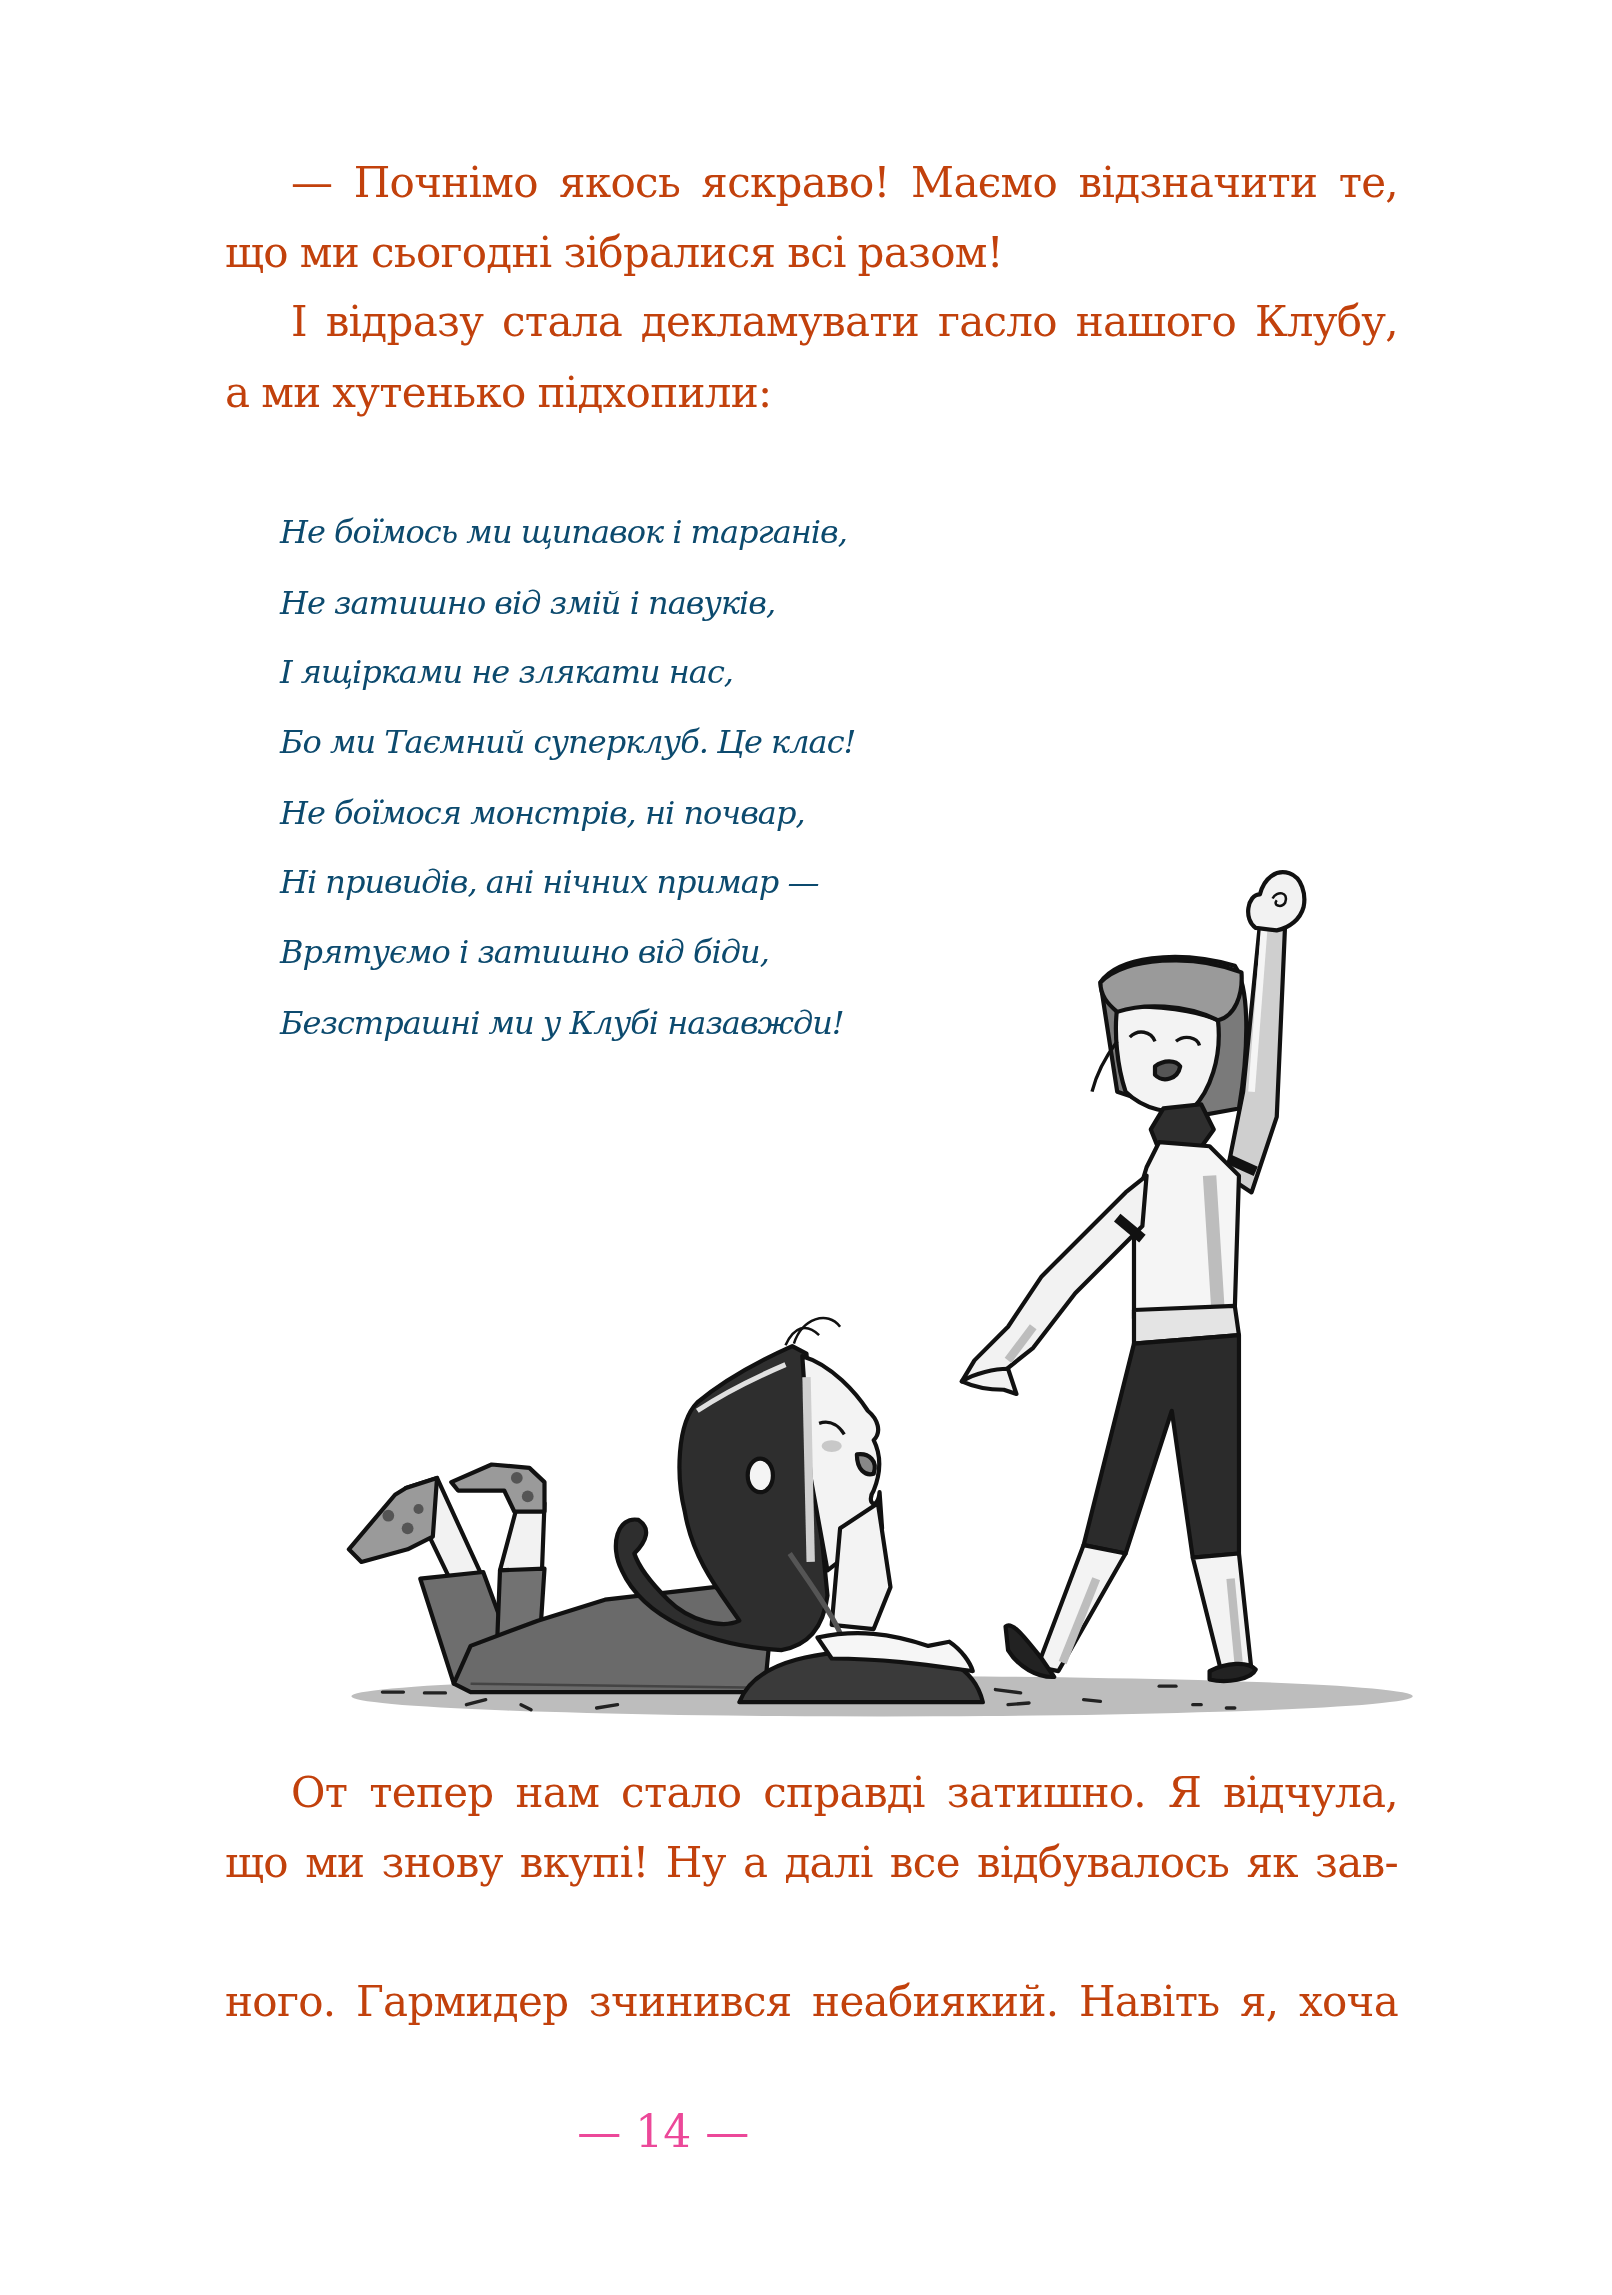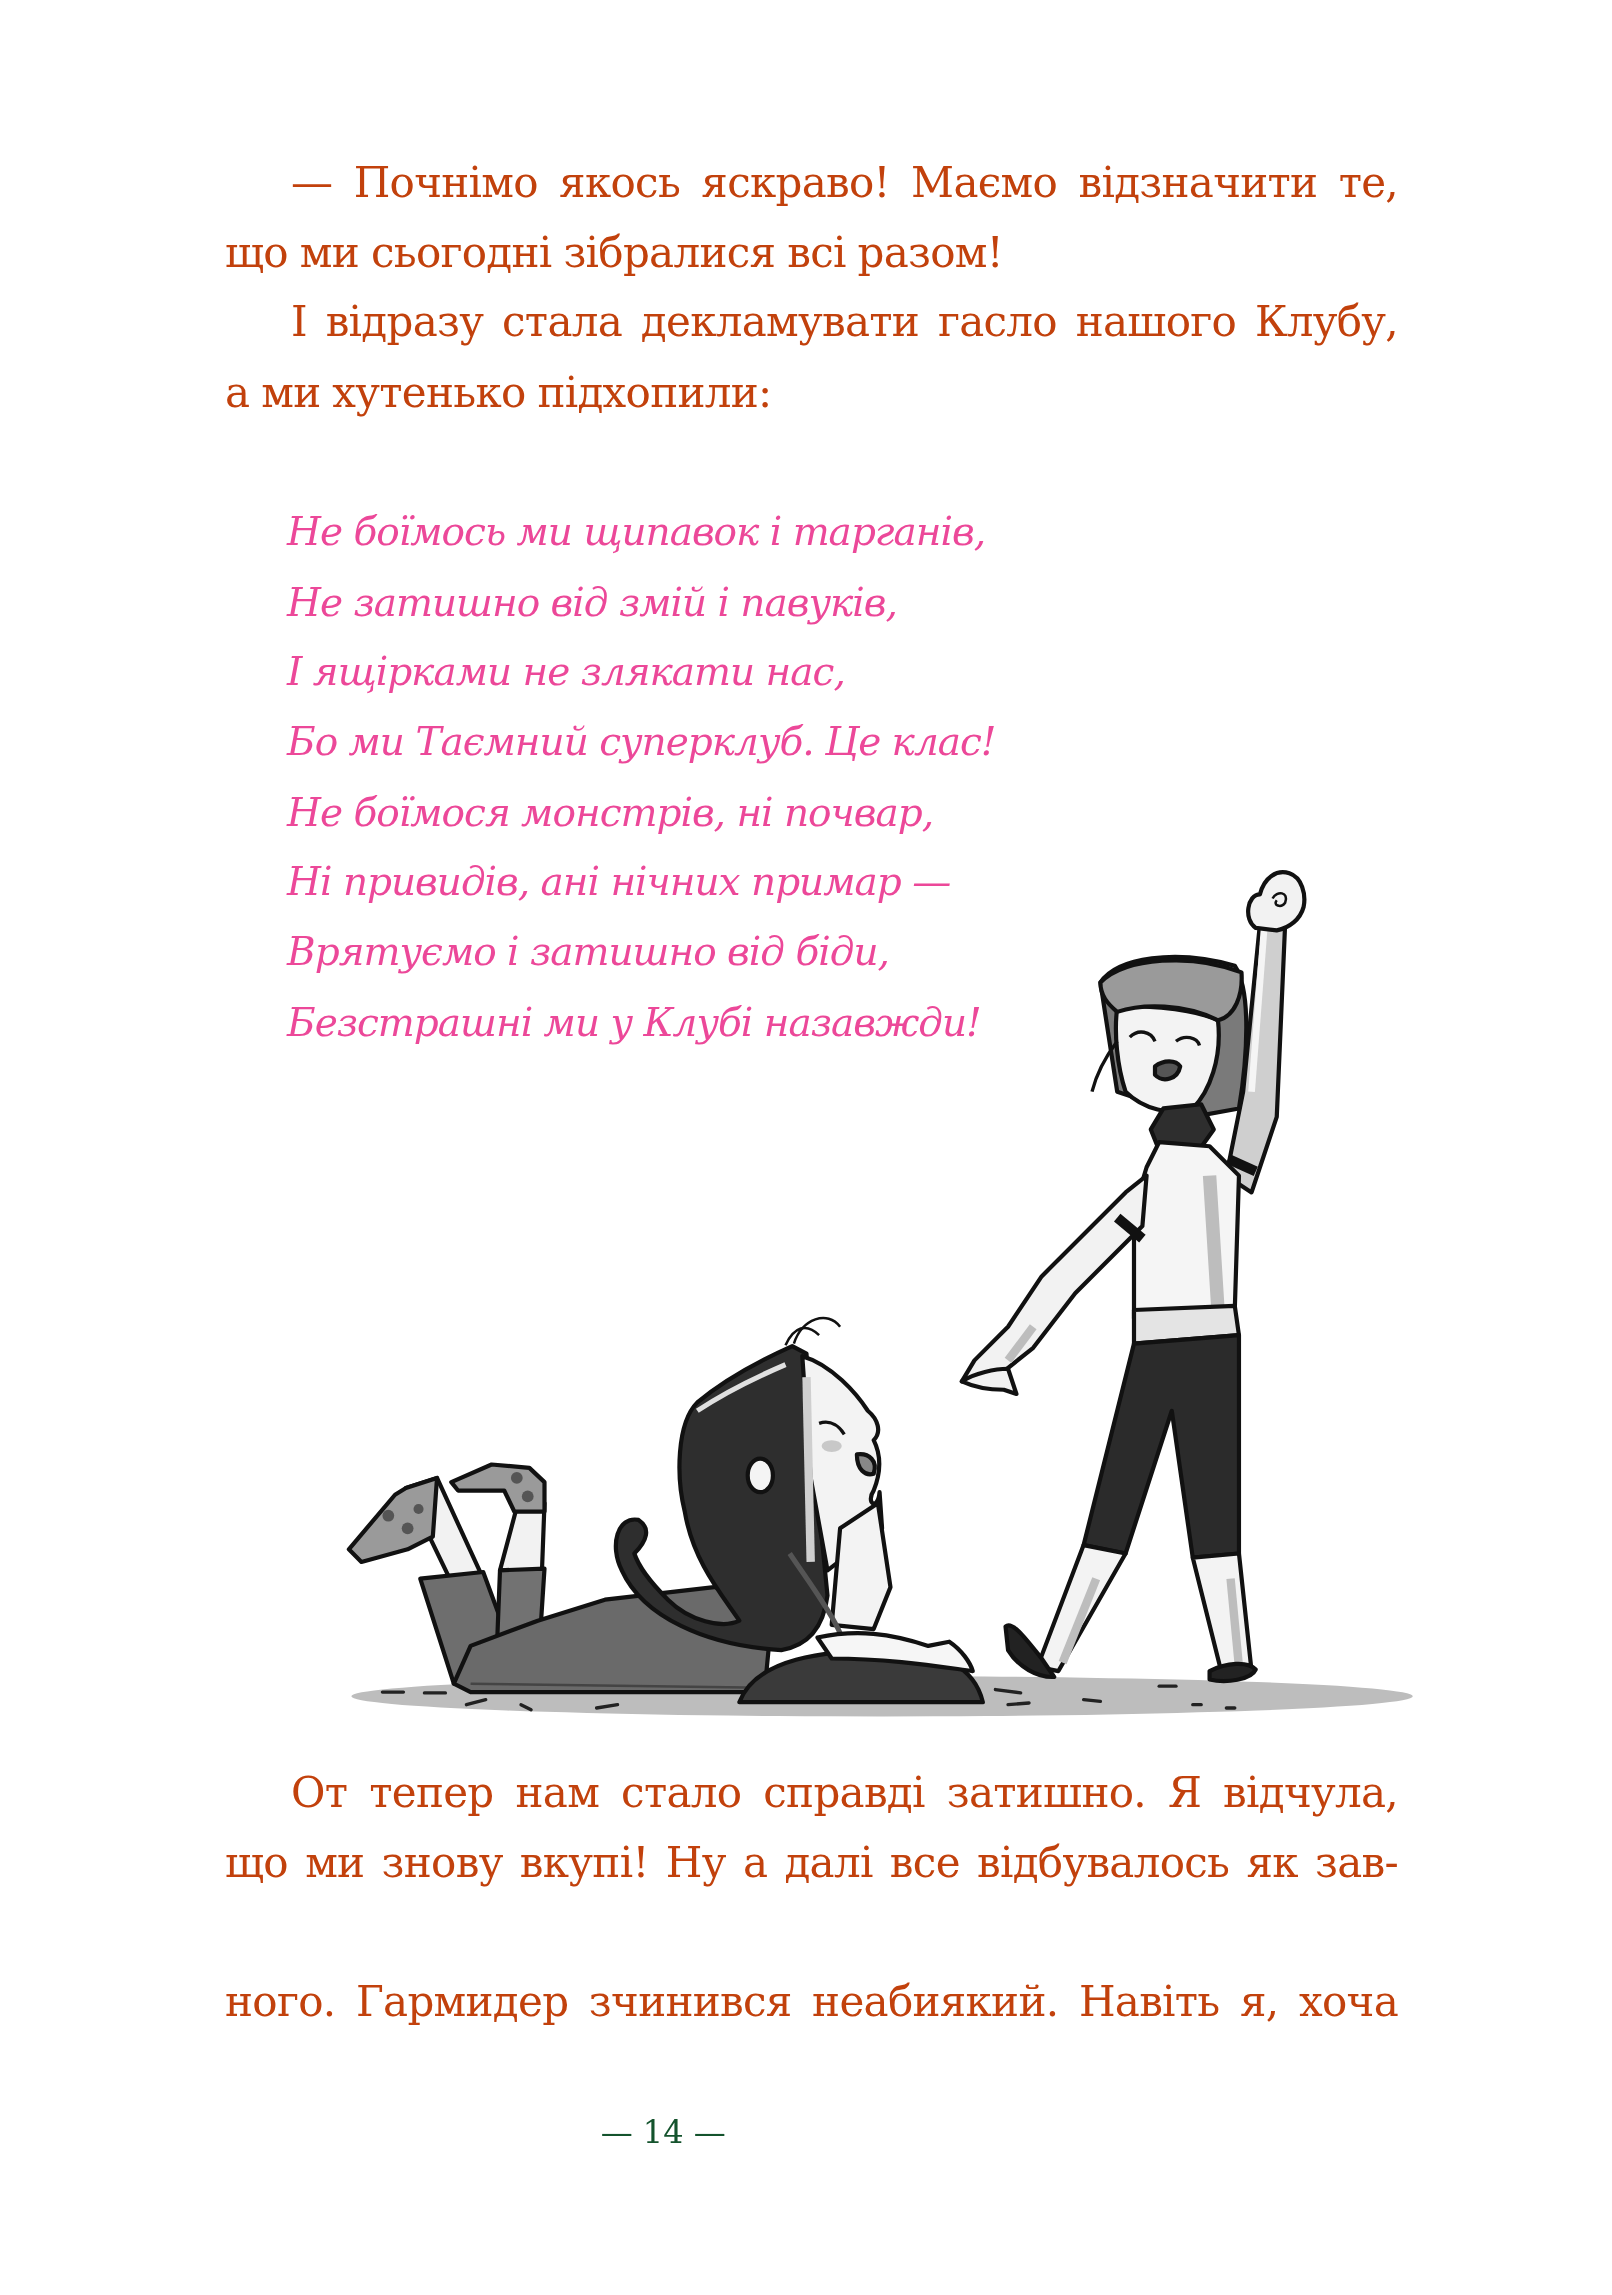--- a/index.html
+++ b/index.html
@@ -15,39 +15,39 @@
       height: 70px;
       color: #c2410c;
       white-space: nowrap;
       letter-spacing: -0.7px;
       word-spacing: -0.8px;
     }
     .text-line.justify { text-align: justify; text-align-last: justify; white-space: normal; overflow: hidden; }
     .text-line.indent { padding-left: 66px; width: 1107px; }
     .poem-line {
       position: absolute;
-      left: 287px;
+      left: 280px;
       font-family: "DejaVu Serif", "Liberation Serif", serif;
       font-style: italic;
-      font-size: 39px;
+      font-size: 32px;
       line-height: 70px;
       height: 70px;
-      color: #ec4899;
+      color: #0c4a6e;
       white-space: nowrap;
       letter-spacing: -1px;
     }
     .page-number {
       position: absolute;
       left: 0; width: 1313px;
       text-align: center;
       top: 2097px;
       font-family: "DejaVu Serif", "Liberation Serif", serif;
-      font-size: 32px;
+      font-size: 44px;
       line-height: 70px;
-      color: #14532d;
+      color: #ec4899;
       padding-left: 13.4px;
       box-sizing: border-box;
     }
     .illustration { position: absolute; left: 0; top: 0; width: 1613px; height: 2295px; pointer-events: none; }
   </style>
 </head>
 <body>
 
 <div class="page">
 

